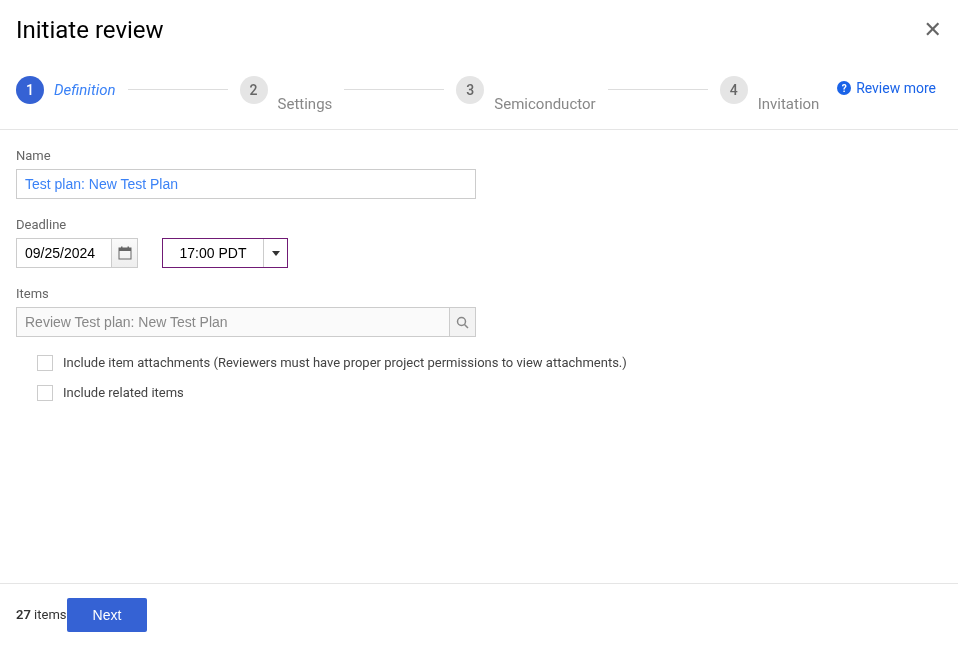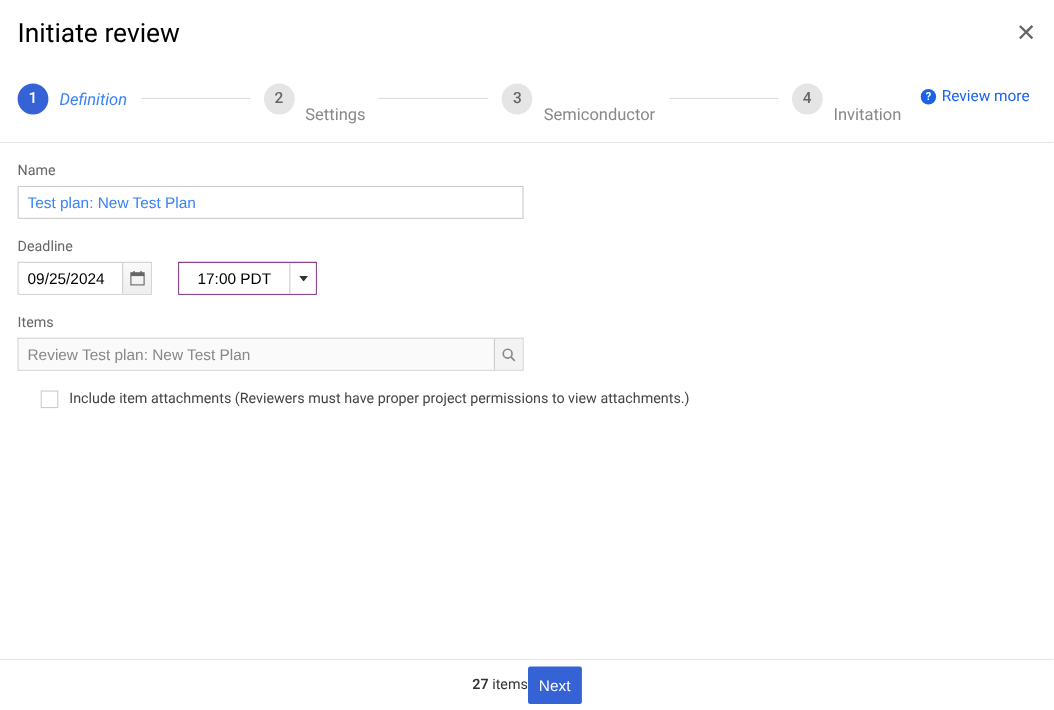--- a/index.html
+++ b/index.html
@@ -221,40 +221,40 @@
     }
     .checkbox-label {
       font-size: 13px;
       color: #444;
     }
     .footer {
       position: absolute;
       bottom: 0;
       left: 0;
       right: 0;
-      height: 46px;
+      height: 62px;
       border-top: 1px solid #e5e5e5;
       display: flex;
       align-items: center;
-      justify-content: center;
+      justify-content: flex-start;
       padding: 0 16px;
     }
     .items-count {
       font-size: 13px;
       color: #333;
     }
     .items-count .bold {
       font-weight: 600;
     }
     .next-btn {
       background: #3562d4;
       color: #fff;
       border: none;
       height: 34px;
-      padding: 0 10px;
+      padding: 0 26px;
       font-size: 14px;
       border-radius: 2px;
       cursor: pointer;
     }
     svg {
       display: block;
     }
   </style>
 </head>
 <body>
@@ -340,20 +340,24 @@
         </svg>
       </div>
     </div>
   </div>
 
   <div class="checkbox-row">
     <div class="checkbox-box"></div>
     <span class="checkbox-label">Include item attachments (Reviewers must have proper project permissions to view attachments.)</span>
   </div>
 
+  <div class="checkbox-row">
+    <div class="checkbox-box"></div>
+    <span class="checkbox-label">Include related items</span>
+  </div>
 </div>
 
 <div class="footer">
   <div class="items-count">
     <span class="bold">27</span><span> items</span>
   </div>
   <button class="next-btn">Next</button>
 </div>
 
 </body></html>

